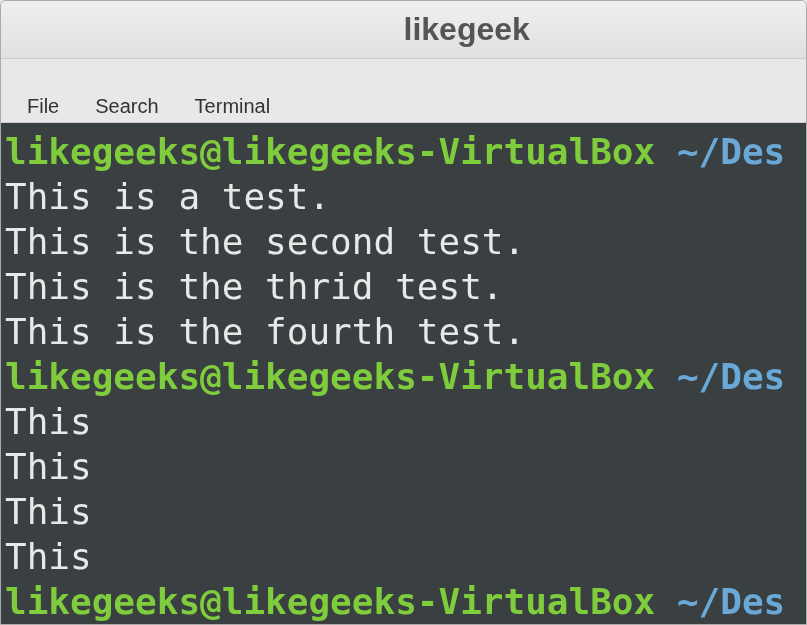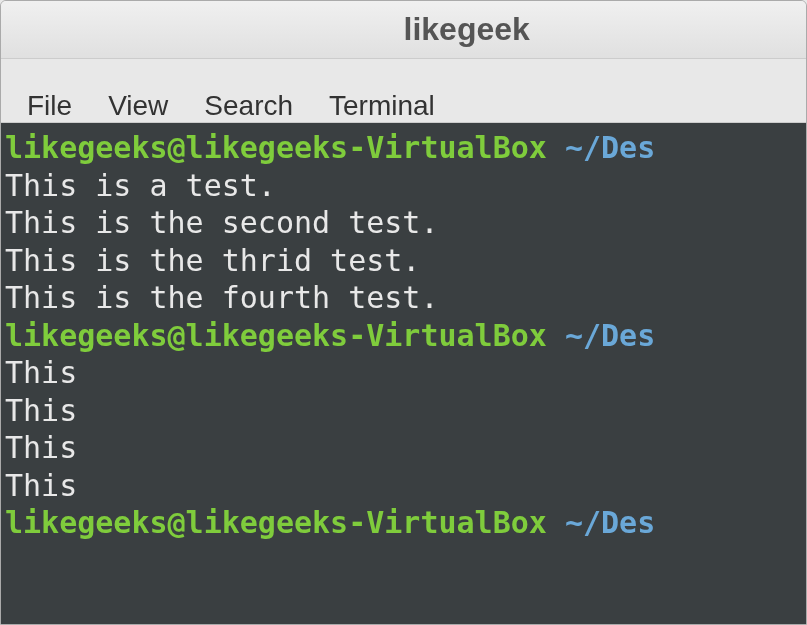--- a/index.html
+++ b/index.html
@@ -44,32 +44,32 @@
     }
     .menubar {
       background: #e8e8e8;
       height: 64px;
       display: flex;
       align-items: center;
       padding: 0 8px;
       border-bottom: 1px solid #ccc;
     }
     .menu-item {
-      font-size: 28px;
+      font-size: 20px;
       color: #333;
       padding: 8px 18px;
       cursor: pointer;
       margin-top: 31px;
     }
     .terminal {
       flex: 1;
       background: #3a3f41;
       padding: 6px 0 0 4px;
       font-family: "DejaVu Sans Mono", "Liberation Mono", monospace;
-      font-size: 30px;
+      font-size: 36px;
       line-height: 1.25;
       color: #e8e8e8;
       overflow: hidden;
       white-space: pre;
     }
     .prompt-user {
       color: #7fcc3c;
       font-weight: bold;
     }
     .prompt-path {
@@ -82,18 +82,17 @@
   </style>
 </head>
 <body>
 
 <div class="window">
   <div class="titlebar">
     <span class="titlebar-text">likegeek</span>
   </div>
   <div class="menubar">
     <div class="menu-item">File</div>
-    <div class="menu-item">View</div>
     <div class="menu-item">Search</div>
     <div class="menu-item">Terminal</div>
   </div>
   <div class="terminal" id="terminal-content"><div><span class="prompt-user">likegeeks@likegeeks-VirtualBox</span><span class="prompt-path"> ~/Des</span></div><div><span class="output">This is a test.</span></div><div><span class="output">This is the second test.</span></div><div><span class="output">This is the thrid test.</span></div><div><span class="output">This is the fourth test.</span></div><div><span class="prompt-user">likegeeks@likegeeks-VirtualBox</span><span class="prompt-path"> ~/Des</span></div><div><span class="output">This</span></div><div><span class="output">This</span></div><div><span class="output">This</span></div><div><span class="output">This</span></div><div><span class="prompt-user">likegeeks@likegeeks-VirtualBox</span><span class="prompt-path"> ~/Des</span></div></div>
 </div>
 
 </body></html>

